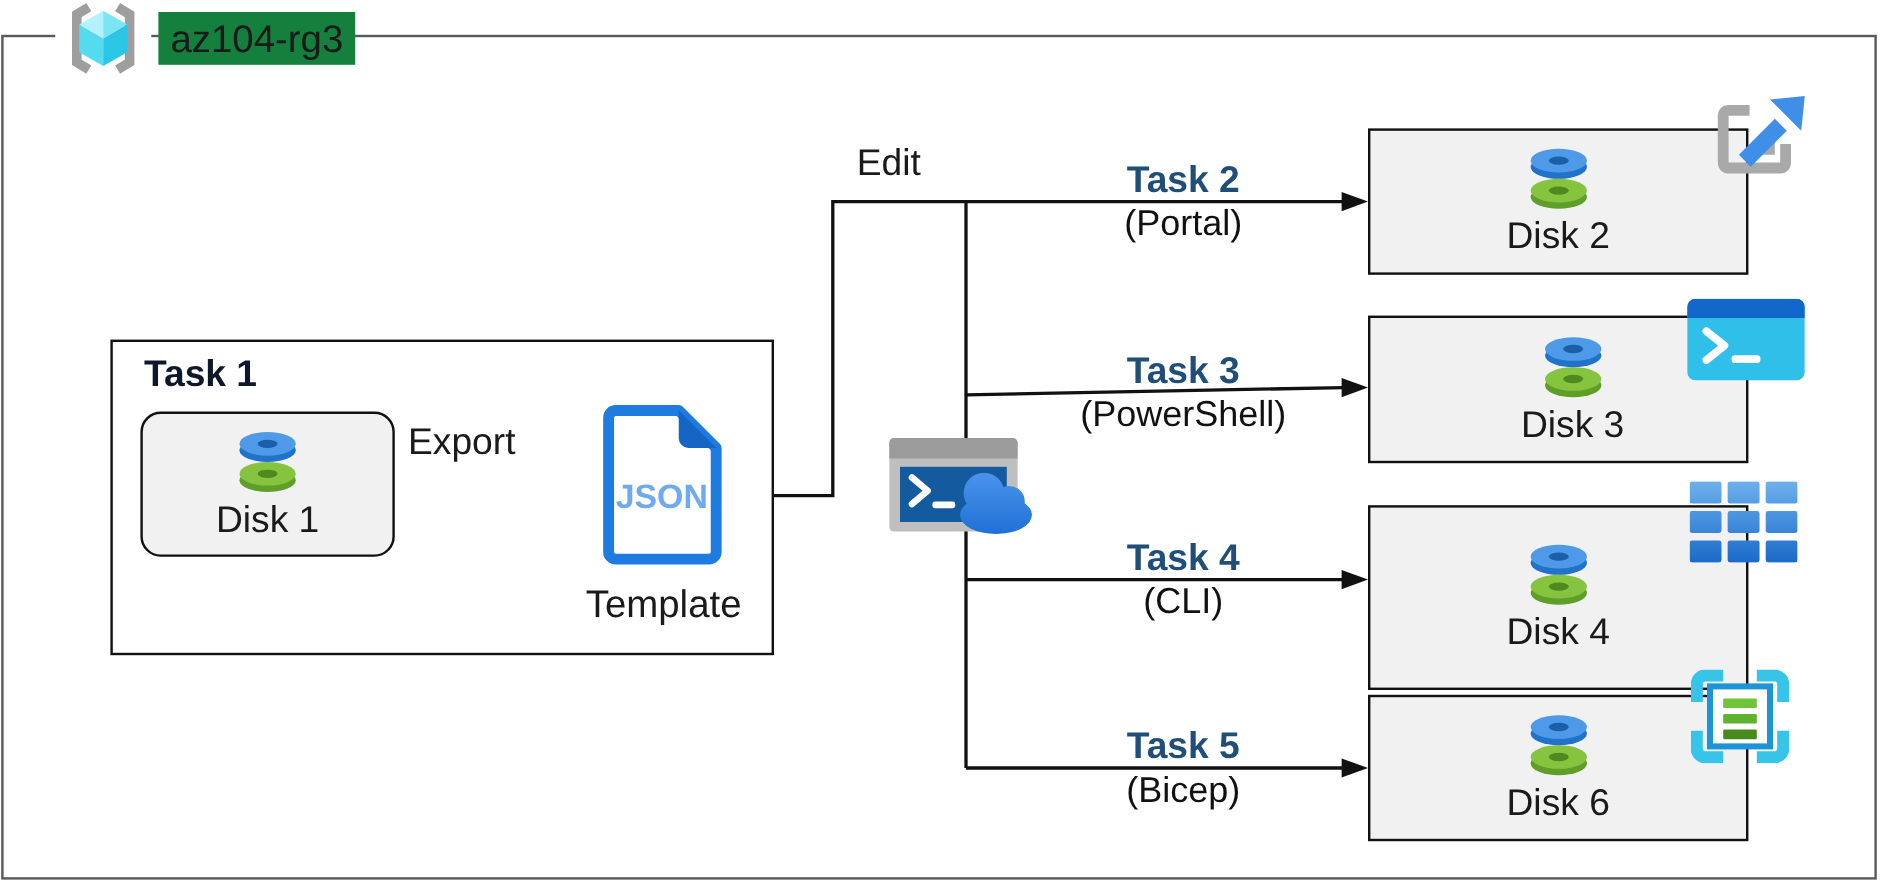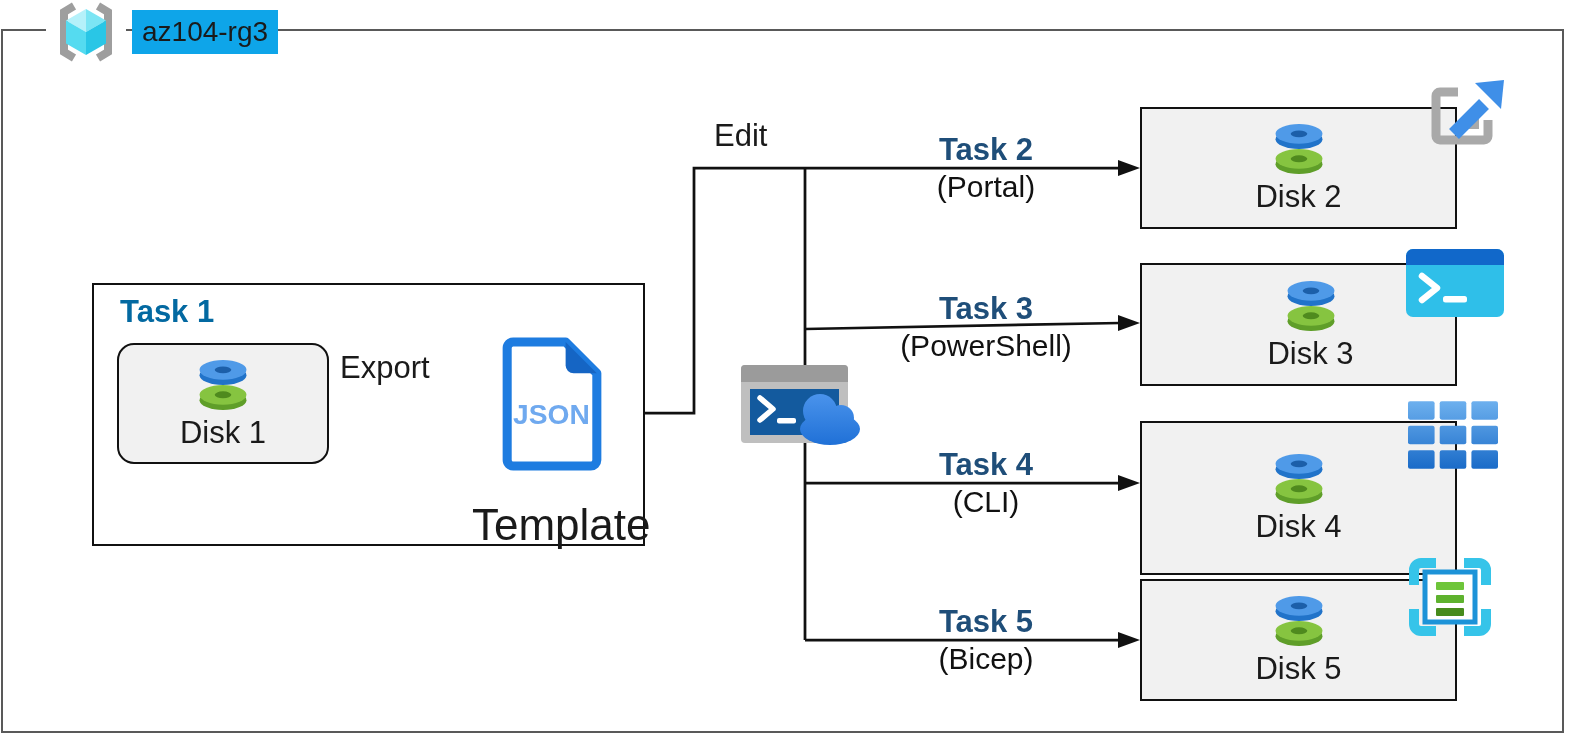--- a/index.html
+++ b/index.html
@@ -2,35 +2,35 @@
 <html><head>
 <meta charset="utf-8">
 <style>
   html,body{margin:0;padding:0;background:#fff;}
   #stage{position:relative;width:1572px;height:737px;background:#fff;overflow:hidden;
          font-family:"Liberation Sans","DejaVu Sans",sans-serif;color:#1a1a1a;}
   .abs{position:absolute;}
   
   #rg-border{left:1px;top:29px;width:1563px;height:704px;border:2px solid #595959;box-sizing:border-box;z-index:0;}
   #rg-icon{left:46px;top:1px;width:80px;height:62px;background:#fff;z-index:3;}
-  #rg-label{left:132px;top:10px;height:44px;line-height:44px;padding:0 10px;background:#0ea5e9;
-            font-size:28px;z-index:3;}
+  #rg-label{left:132px;top:10px;height:44px;line-height:44px;padding:0 10px;background:#15803d;
+            font-size:32px;z-index:3;}
   
   #wires{left:0;top:0;width:1572px;height:737px;z-index:1;pointer-events:none;}
   
   #task1-box{left:92px;top:283px;width:553px;height:263px;border:2px solid #111;background:#fff;
              box-sizing:border-box;z-index:2;}
-  #task1-title{left:120px;top:294px;font-size:31px;font-weight:bold;color:#0369a1;z-index:3;}
+  #task1-title{left:120px;top:294px;font-size:31px;font-weight:bold;color:#0f172a;z-index:3;}
   .diskbox{background:#f1f1f1;border:2px solid #111;box-sizing:border-box;z-index:2;
            display:flex;flex-direction:column;align-items:center;justify-content:center;}
   .disklabel{font-size:31px;margin-top:2px;}
   #disk1-box{left:117px;top:343px;width:212px;height:121px;border-radius:17px;}
   #export-label{left:340px;top:350px;font-size:31px;z-index:3;}
   #json-icon{left:493px;top:336px;z-index:3;}
-  #template-label{left:472px;top:500px;width:162px;text-align:center;font-size:44px;z-index:3;}
+  #template-label{left:472px;top:485px;width:162px;text-align:center;font-size:32px;z-index:3;}
   #edit-label{left:714px;top:118px;font-size:31px;z-index:3;}
   #cloudshell-icon{left:741px;top:364px;z-index:4;}
   
   .tasklbl{left:862px;width:248px;text-align:center;z-index:3;}
   .tasklbl .t{font-size:31px;font-weight:bold;color:#1F4E79;line-height:37px;text-align:center;}
   .tasklbl .m{font-size:30px;line-height:38px;color:#111;}
   #task2-lbl{top:131px;} #task3-lbl{top:290px;} #task4-lbl{top:446px;} #task5-lbl{top:603px;}
   #disk2-box{left:1140px;top:107px;width:317px;height:122px;}
   #disk3-box{left:1140px;top:263px;width:317px;height:123px;padding-left:24px;}
   #disk4-box{left:1140px;top:421px;width:317px;height:154px;}
@@ -167,21 +167,21 @@
   <div id="disk4-box" class="abs diskbox">
     <svg width="76" height="56" viewBox="0 0 100 74">
         <use href="#disk-sym"></use>
       </svg>
     <div class="disklabel">Disk 4</div>
   </div>
   <div id="disk5-box" class="abs diskbox">
     <svg width="76" height="56" viewBox="0 0 100 74">
         <use href="#disk-sym"></use>
       </svg>
-    <div class="disklabel">Disk 5</div>
+    <div class="disklabel">Disk 6</div>
   </div>
 
   <svg id="portal-icon" class="abs cornericon" width="94" height="90" viewBox="0 0 94 90">
     <path d="M44,24 H26 a4,4 0 0 0 -4,4 V68 a4,4 0 0 0 4,4 H70 a4,4 0 0 0 4,-4 V52" stroke="#a9a9a9" stroke-width="9" fill="none"></path>
     <path d="M48,57 H61 V44" stroke="#a9a9a9" stroke-width="8" fill="none"></path>
     <line x1="40" y1="66" x2="70" y2="36" stroke="#3f8fe8" stroke-width="14"></line>
     <polygon points="90,12 61,15 87,41" fill="#3f8fe8"></polygon>
   </svg>
 
   <svg id="powershell-icon" class="abs cornericon" width="98" height="68" viewBox="0 0 98 68">

